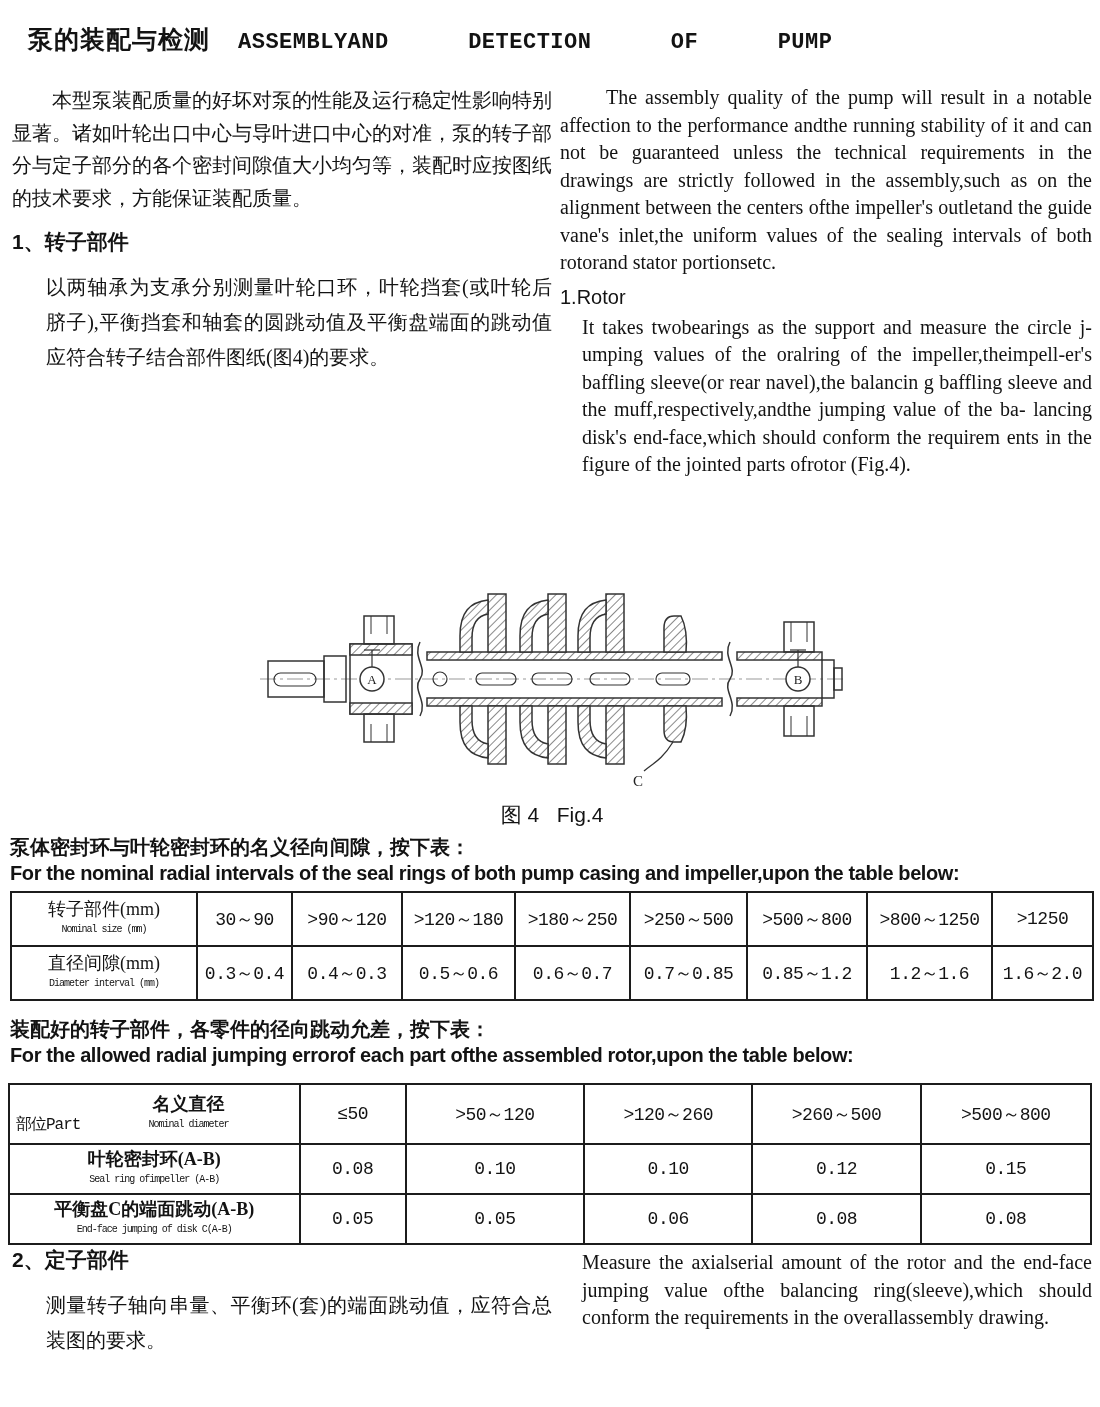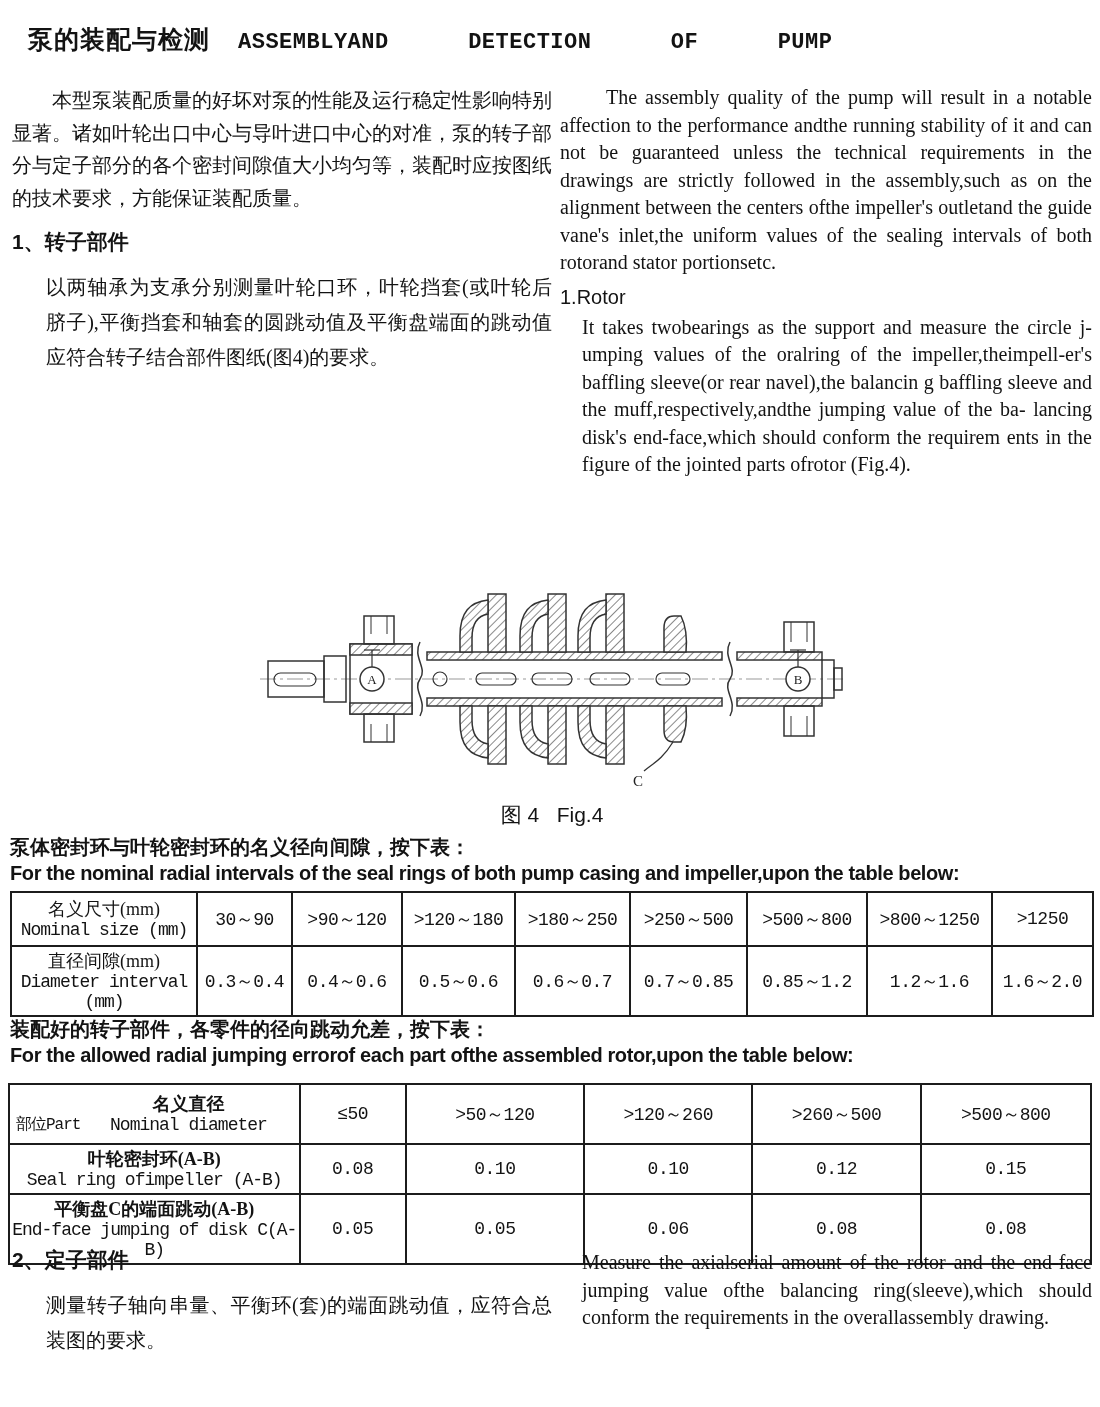--- a/index.html
+++ b/index.html
@@ -28,21 +28,21 @@
   .tbl-head .en{font-family:"Liberation Sans",sans-serif;font-weight:bold;font-size:20px;letter-spacing:-0.4px;line-height:26px;}
   .t1h{top:834px;}
   .t2h{top:1016px;}
   
   table{border-collapse:collapse;table-layout:fixed;}
   .tbl{position:absolute;left:10px;}
   .t1{top:891px;width:1082px;}
   .t2{top:1083px;width:1084px;left:8px;}
   td{border:2px solid #1c1c1c;text-align:center;vertical-align:middle;padding:3px 2px;}
   .cell-zh{font-size:18px;line-height:22px;}
-  .cell-en{font-family:"Liberation Mono",monospace;font-size:18px;line-height:20px;letter-spacing:-1px;}
+  .cell-en{font-family:"Liberation Mono",monospace;font-size:10px;line-height:20px;letter-spacing:-1px;}
   .cell-val{font-family:"Liberation Mono",monospace;font-size:18px;letter-spacing:-0.5px;}
   .t1 td{height:46px;}
   .t2 .hdr td{height:52px;}
   .t2 .datarow td{height:42px;}
   .corner{display:flex;align-items:stretch;}
   .corner .part{align-self:flex-end;font-family:"Liberation Mono",monospace;font-size:16px;padding-left:4px;letter-spacing:-1px;}
   .corner .nd{flex:1;text-align:center;}
 </style>
 </head>
 <body>
@@ -164,39 +164,39 @@
         <col style="width:113px">
       <col style="width:115px">
         <col style="width:117px">
         <col style="width:120px">
         <col style="width:125px">
         <col style="width:101px">
     </colgroup>
     <tbody>
         <tr>
       <td>
-        <div class="cell-zh">名义尺寸(mm)</div>
+        <div class="cell-zh">转子部件(mm)</div>
         <div class="cell-en">Nominal size (mm)</div>
       </td>
       <td class="cell-val">30～90</td>
       <td class="cell-val">&gt;90～120</td>
       <td class="cell-val">&gt;120～180</td>
       <td class="cell-val">&gt;180～250</td>
       <td class="cell-val">&gt;250～500</td>
       <td class="cell-val">&gt;500～800</td>
       <td class="cell-val">&gt;800～1250</td>
       <td class="cell-val">&gt;1250</td>
     </tr>
     <tr>
       <td>
         <div class="cell-zh">直径间隙(mm)</div>
         <div class="cell-en">Diameter interval (mm)</div>
       </td>
       <td class="cell-val">0.3～0.4</td>
-      <td class="cell-val">0.4～0.6</td>
+      <td class="cell-val">0.4～0.3</td>
       <td class="cell-val">0.5～0.6</td>
       <td class="cell-val">0.6～0.7</td>
       <td class="cell-val">0.7～0.85</td>
       <td class="cell-val">0.85～1.2</td>
       <td class="cell-val">1.2～1.6</td>
       <td class="cell-val">1.6～2.0</td>
     </tr>
   </tbody>
     </table>
 

